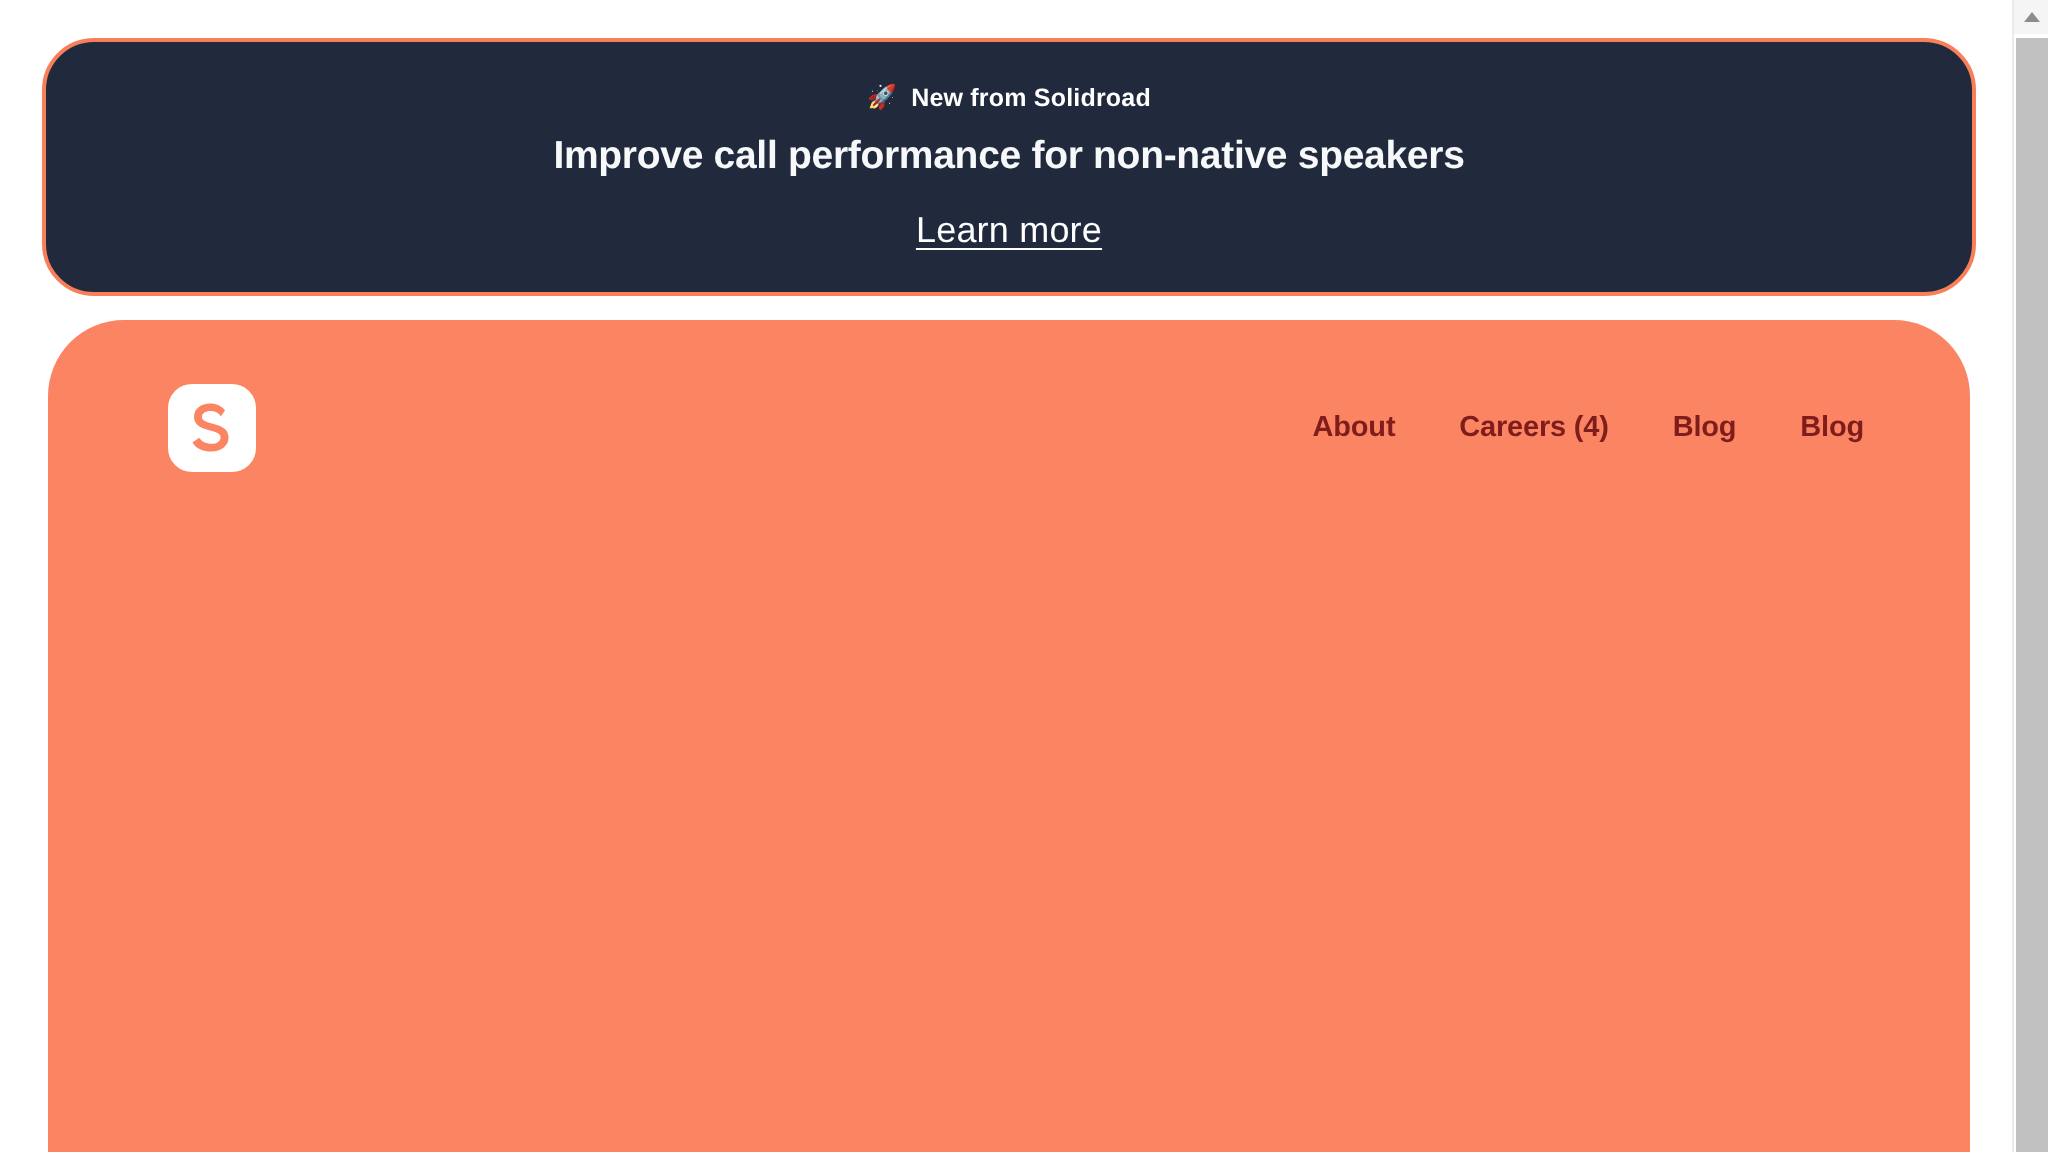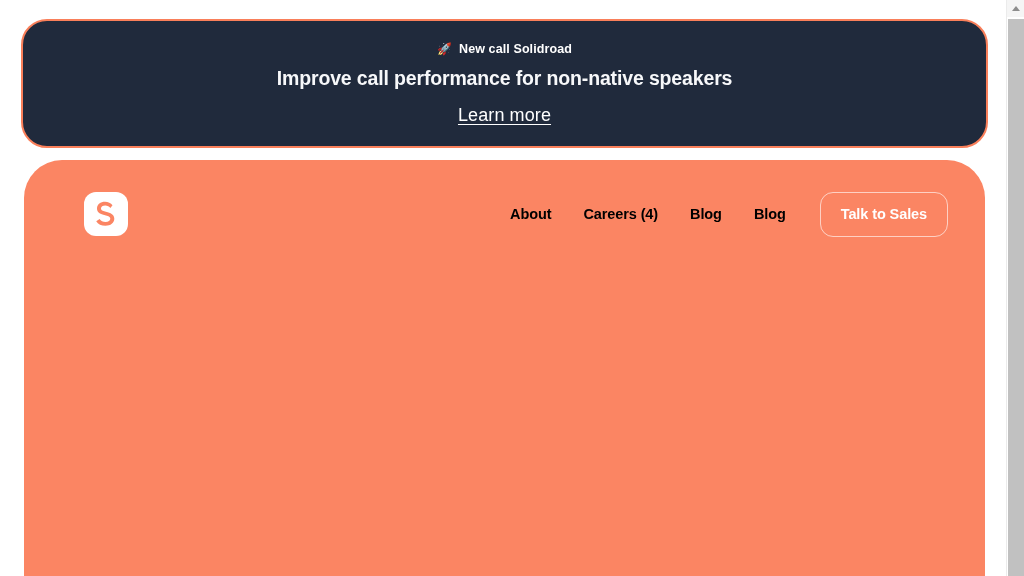--- a/index.html
+++ b/index.html
@@ -121,21 +121,21 @@
   #primary-nav {
     position: absolute;
     right: 37px;
     top: 28px;
     display: flex;
     align-items: center;
     gap: 0px;
   }
 
   .nav-link {
-    color: #000000;
+    color: #7f1d1d;
     font-size: 14.5px;
     font-weight: 600;
     letter-spacing: -0.1px;
     text-decoration: none;
     padding: 0 16px;
     line-height: 52px;
     white-space: nowrap;
     cursor: pointer;
   }
 
@@ -201,21 +201,21 @@
 </style>
 </head>
 <body>
 
 <div id="viewport">
 
   <div id="announcement-banner">
 
     <div class="banner-eyebrow">
       <span class="rocket-icon">🚀</span>
-      <span>New call Solidroad</span>
+      <span>New from Solidroad</span>
     </div>
 
     <div class="banner-headline">Improve call performance for non-native speakers</div>
 
     <a class="banner-link" href="#">Learn more</a>
   </div>
 
   <div id="hero-section">
 
     <header id="site-header">
@@ -246,21 +246,20 @@
           </defs>
           <rect x="0" y="0" width="44" height="44" rx="12" ry="12" fill="#ffffff" mask="url(#s-mask)"></rect>
         </svg>
       </div>
 
       <nav id="primary-nav">
         <a class="nav-link" href="#">About</a>
         <a class="nav-link" href="#">Careers (4)</a>
         <a class="nav-link" href="#">Blog</a>
         <a class="nav-link" href="#">Blog</a>
-        <button id="talk-to-sales-button">Talk to Sales</button>
       </nav>
 
     </header>
 
   </div>
 
 </div>
 
 <div id="scrollbar">
   <div id="scrollbar-up-button">

